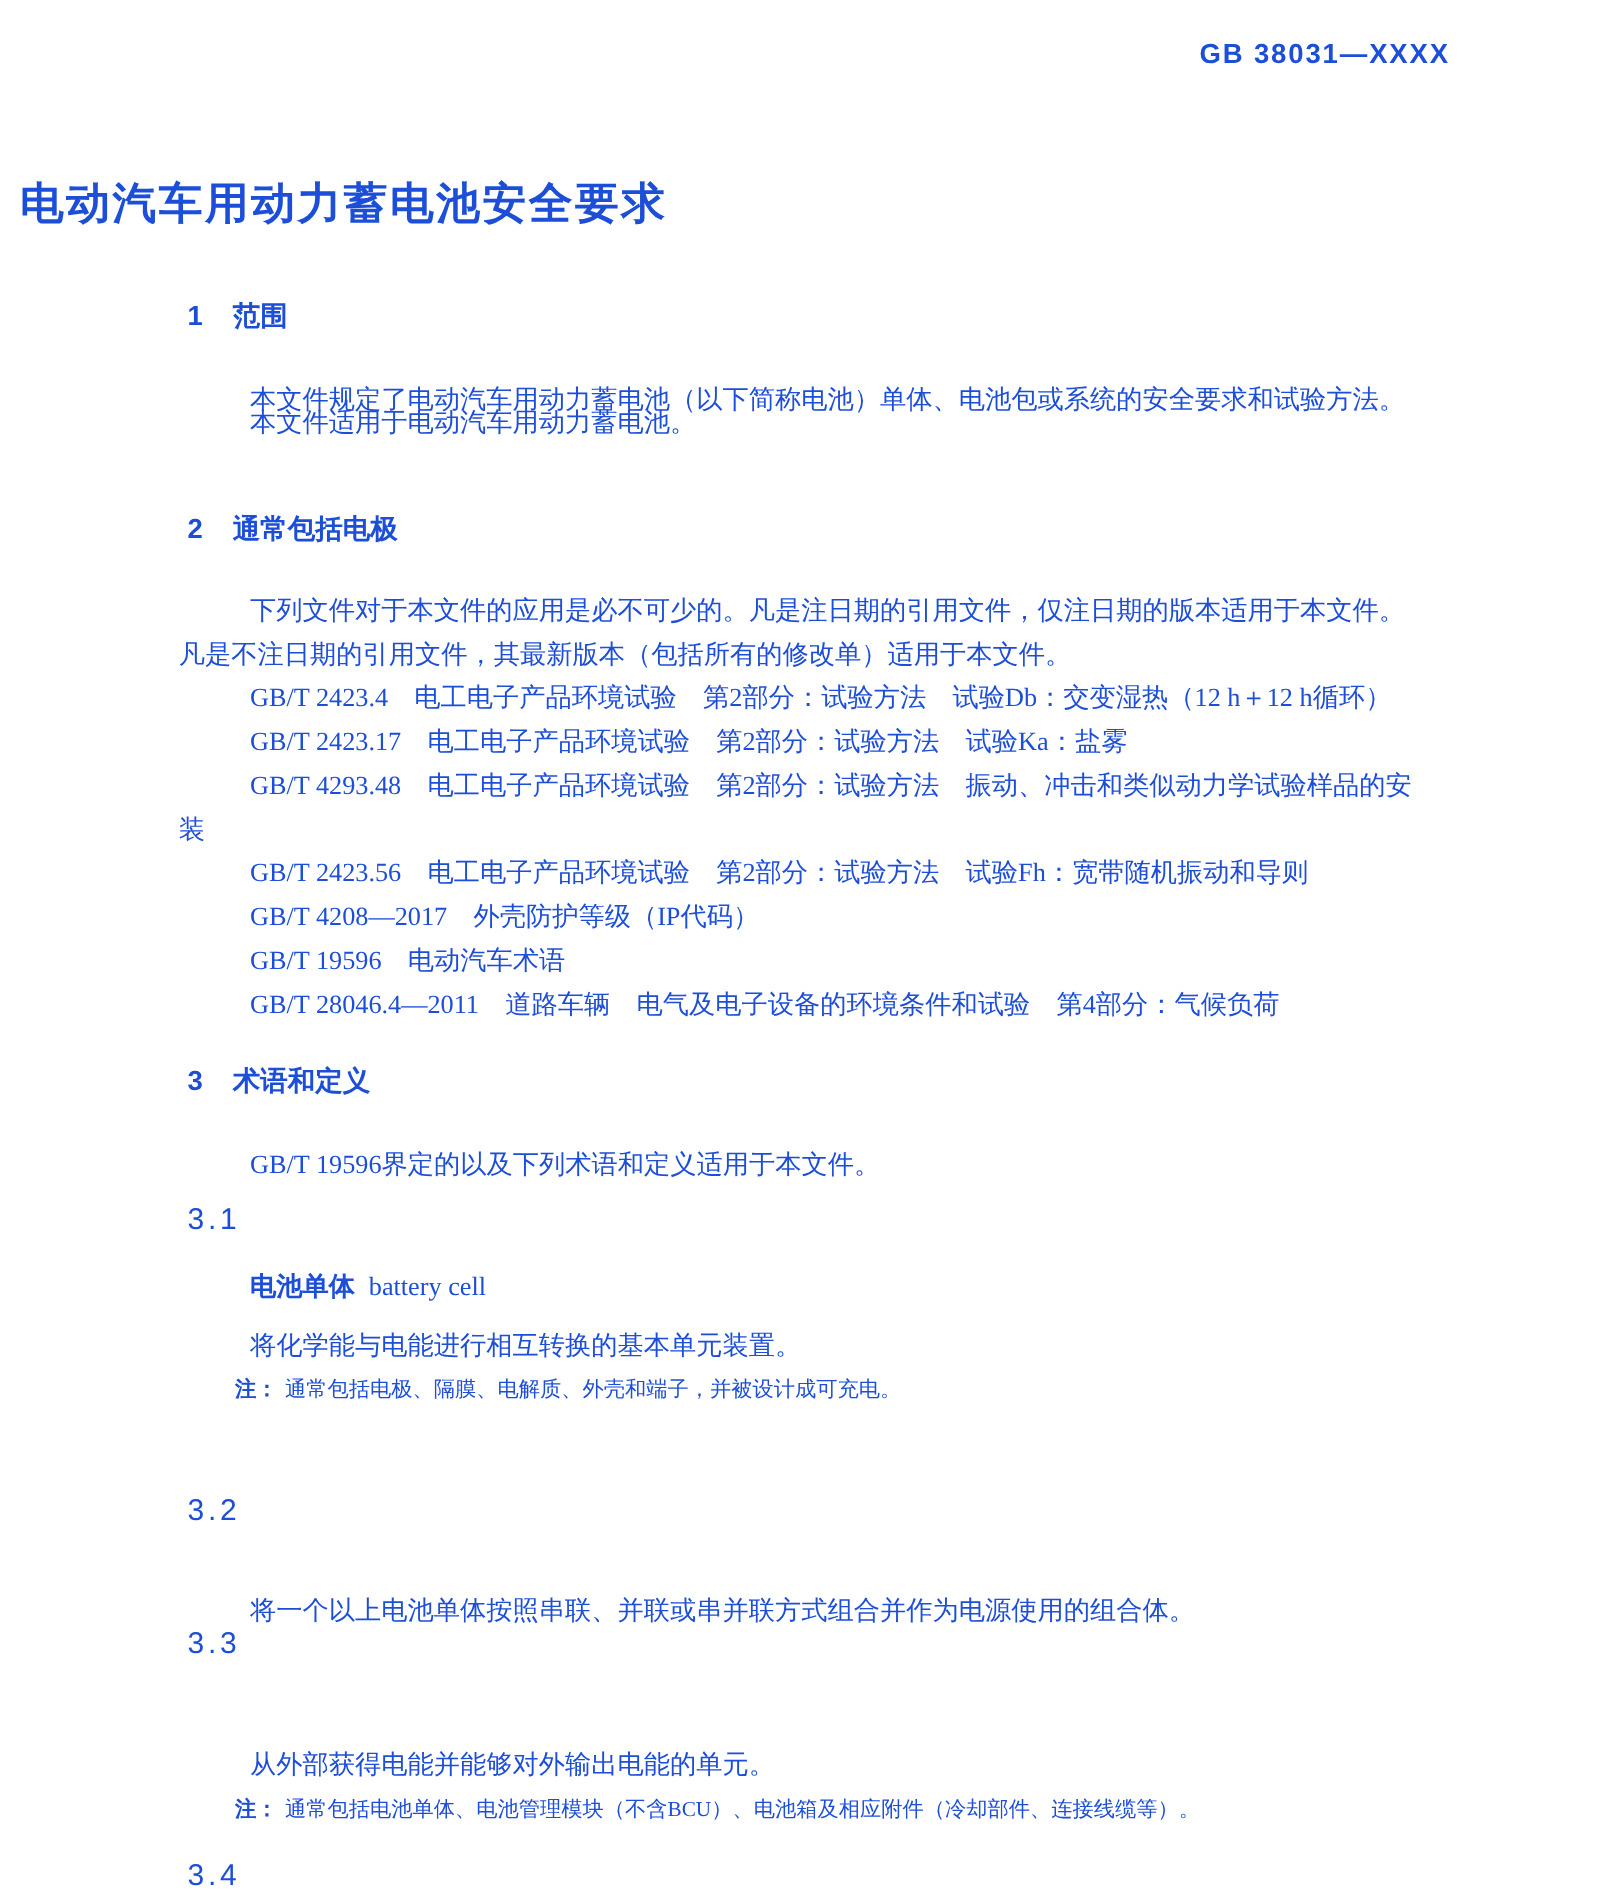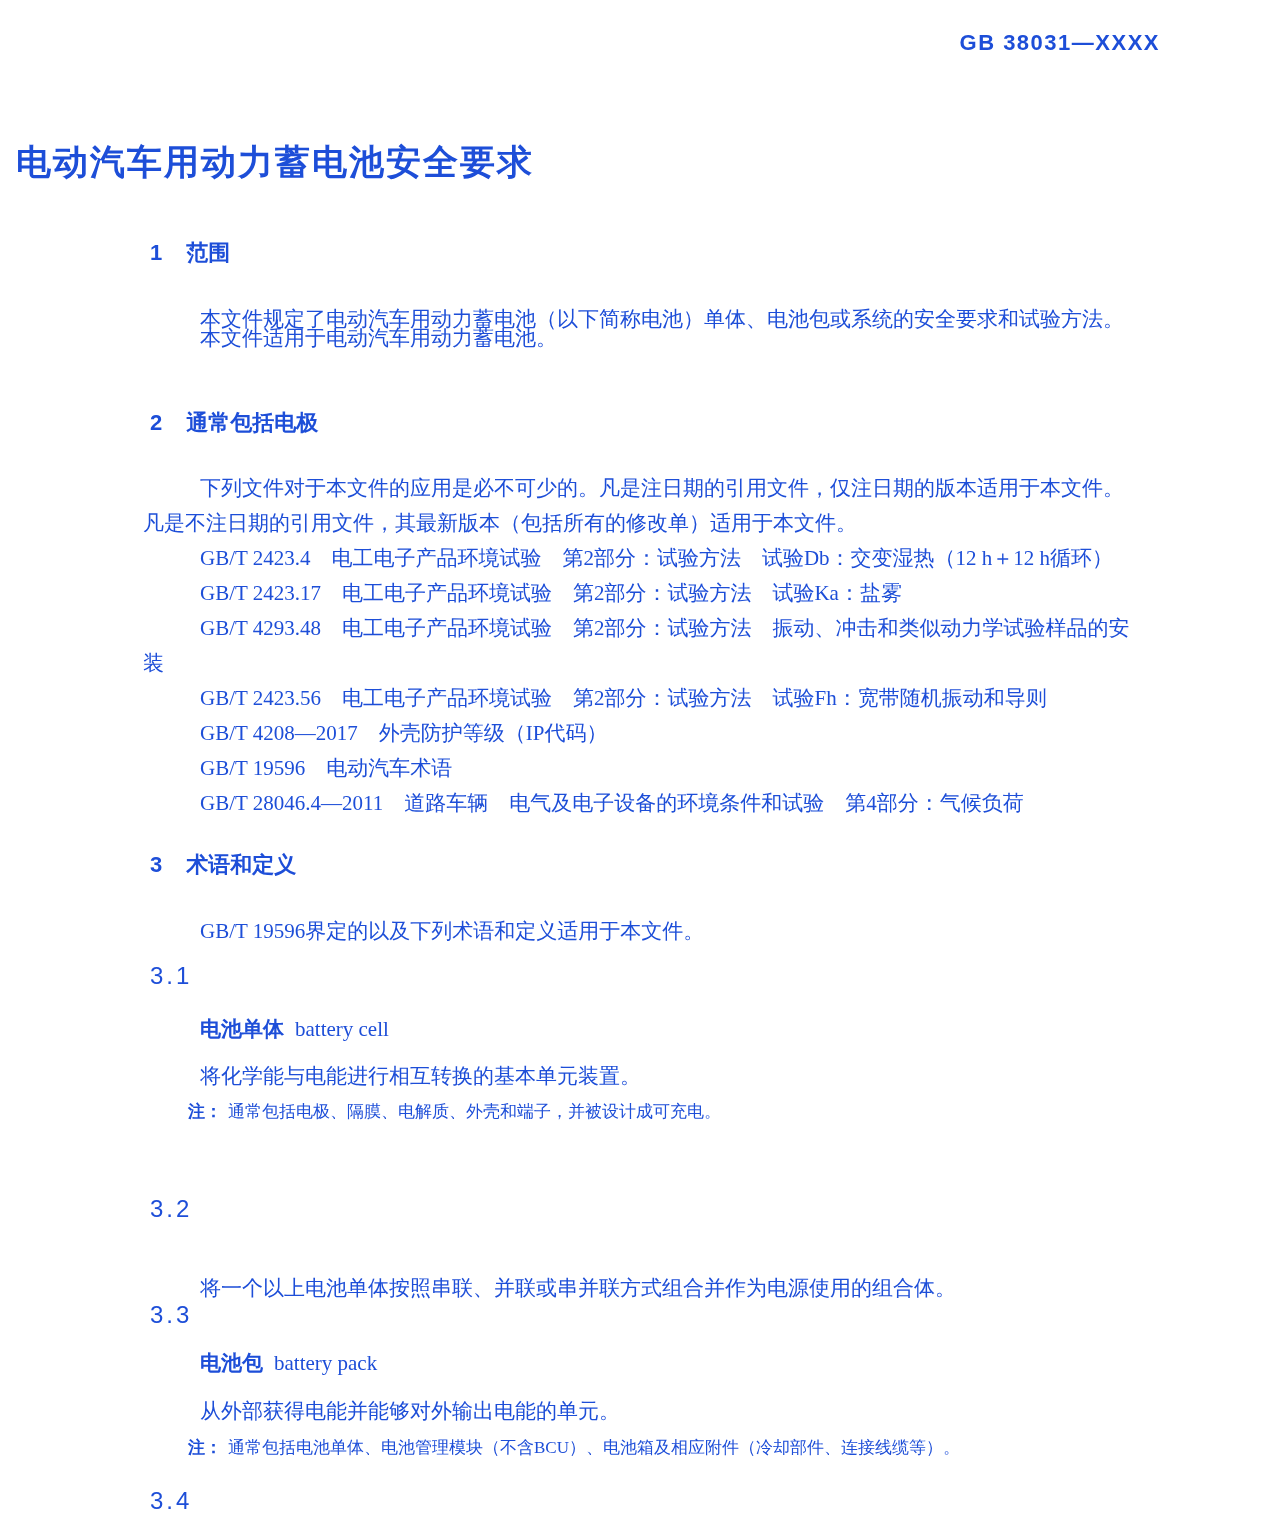--- a/index.html
+++ b/index.html
@@ -135,23 +135,20 @@
   </div>
   <div class="abs body-line indent" style="top:1063px;">将化学能与电能进行相互转换的基本单元装置。</div>
   <div class="abs note-line" style="top:1100px;">
     <span class="note-label">注：</span><span>通常包括电极、隔膜、电解质、外壳和端子，并被设计成可充电。</span>
   </div>
 
   <div class="abs clause-num" style="top:1150px;margin-top:45px;">3.2</div>
   <div class="abs body-line indent" style="top:1253px;margin-top:22px;">将一个以上电池单体按照串联、并联或串并联方式组合并作为电源使用的组合体。</div>
 
   <div class="abs clause-num" style="top:1301px;">3.3</div>
-  <div class="abs term-heading" style="top:1349px;">
-    <span class="term-zh">电池包</span><span class="term-en">battery pack</span>
-  </div>
   <div class="abs body-line indent" style="top:1398px;">从外部获得电能并能够对外输出电能的单元。</div>
   <div class="abs note-line" style="top:1436px;">
     <span class="note-label">注：</span><span>通常包括电池单体、电池管理模块（不含BCU）、电池箱及相应附件（冷却部件、连接线缆等）。</span>
   </div>
 
   <div class="abs clause-num" style="top:1487px;">3.4</div>
 
 </div>
 
 </body></html>

